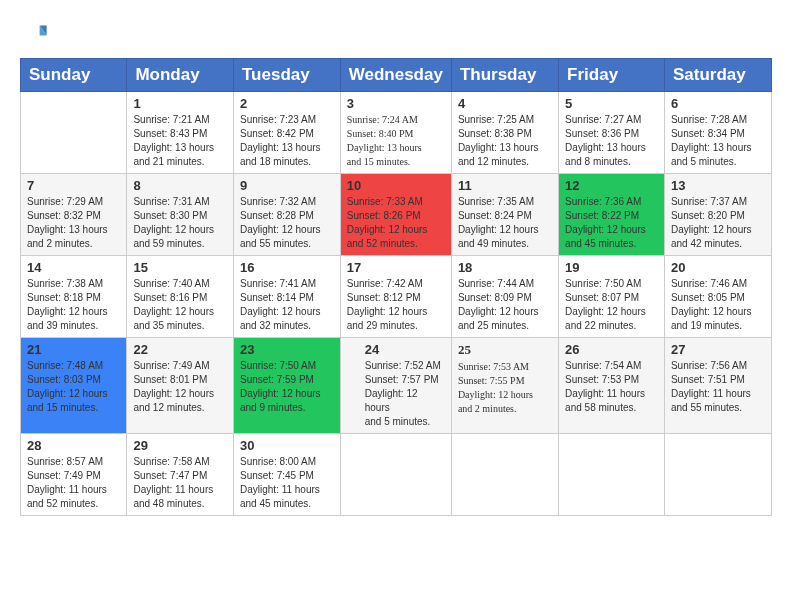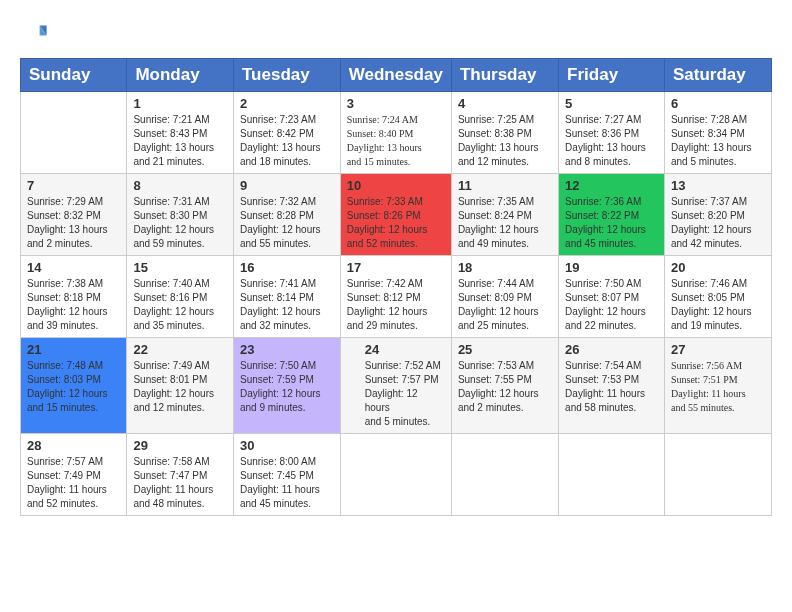--- a/index.html
+++ b/index.html
@@ -281,60 +281,60 @@
 Daylight: 12 hours
 and 15 minutes.</div>
         </td>
         <td style="background: rgb(245, 245, 245);">
           <span class="day-number">22</span>
           <div class="day-info" style="white-space: pre-line;">Sunrise: 7:49 AM
 Sunset: 8:01 PM
 Daylight: 12 hours
 and 12 minutes.</div>
         </td>
-        <td style="background: #c4b5fd; margin-left: 16px;">
+        <td style="background: #22c55e; margin-left: 16px;">
           <span class="day-number">23</span>
           <div class="day-info" style="white-space: pre-line;">Sunrise: 7:50 AM
 Sunset: 7:59 PM
 Daylight: 12 hours
 and 9 minutes.</div>
         </td>
         <td style="background: rgb(245, 245, 245); padding-left: 24px;">
           <span class="day-number">24</span>
           <div class="day-info" style="white-space: pre-line;">Sunrise: 7:52 AM
 Sunset: 7:57 PM
 Daylight: 12 hours
 and 5 minutes.</div>
         </td>
-        <td style="background: rgb(245, 245, 245);">
+        <td style="background: rgb(245, 245, 245); font-family: Liberation Serif, serif;">
           <span class="day-number">25</span>
           <div class="day-info" style="white-space: pre-line;">Sunrise: 7:53 AM
 Sunset: 7:55 PM
 Daylight: 12 hours
 and 2 minutes.</div>
         </td>
         <td style="background: rgb(245, 245, 245);">
           <span class="day-number">26</span>
           <div class="day-info" style="white-space: pre-line;">Sunrise: 7:54 AM
 Sunset: 7:53 PM
 Daylight: 11 hours
 and 58 minutes.</div>
         </td>
         <td style="background: rgb(245, 245, 245);">
           <span class="day-number">27</span>
-          <div class="day-info" style="white-space: pre-line; font-family: Liberation Serif, serif;">Sunrise: 7:56 AM
+          <div class="day-info" style="white-space: pre-line;">Sunrise: 7:56 AM
 Sunset: 7:51 PM
 Daylight: 11 hours
 and 55 minutes.</div>
         </td>
       </tr>
       <tr>
         <td>
           <span class="day-number">28</span>
-          <div class="day-info" style="white-space: pre-line;">Sunrise: 7:57 AM
+          <div class="day-info" style="white-space: pre-line;">Sunrise: 8:57 AM
 Sunset: 7:49 PM
 Daylight: 11 hours
 and 52 minutes.</div>
         </td>
         <td>
           <span class="day-number">29</span>
           <div class="day-info" style="white-space: pre-line;">Sunrise: 7:58 AM
 Sunset: 7:47 PM
 Daylight: 11 hours
 and 48 minutes.</div>

